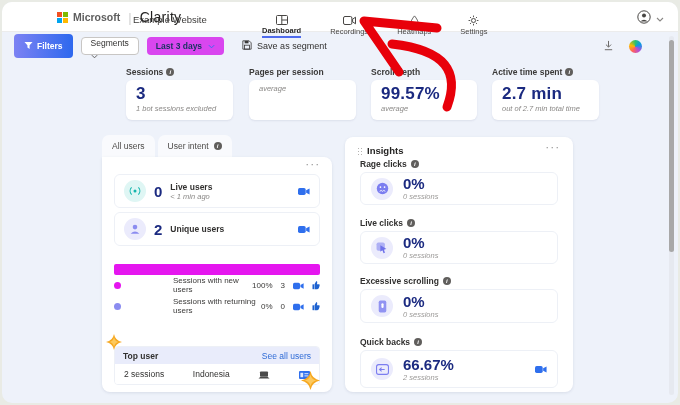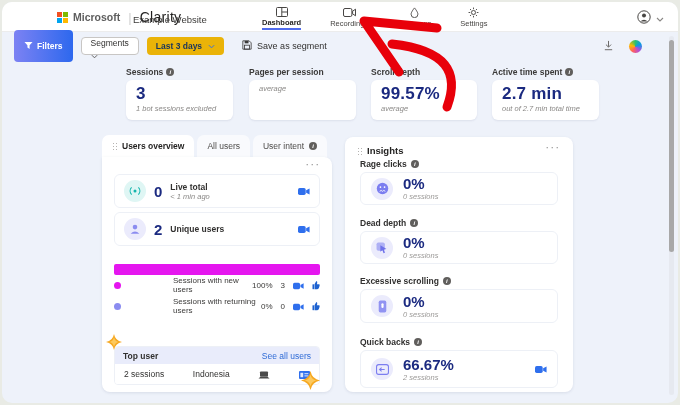--- a/index.html
+++ b/index.html
@@ -12,33 +12,33 @@
   .brand { position:absolute; left:55px; top:0; height:30px; display:flex; align-items:center; }
   .ms-logo { width:11px; height:11px; display:grid; grid-template-columns:5px 5px; grid-template-rows:5px 5px; gap:1px; margin-right:5px; }
   .ms-logo i { display:block; }
   .ms-logo i:nth-child(1){background:#f25022}.ms-logo i:nth-child(2){background:#7fba00}
   .ms-logo i:nth-child(3){background:#00a4ef}.ms-logo i:nth-child(4){background:#ffb900}
   .ms-name { font-size:10.5px; font-weight:bold; color:#5e5e5e; }
   .brand-divider { color:#d0d0d0; font-size:13px; margin:0 8px; font-weight:300; }
   .clarity-name { font-size:14px; color:#201f1e; letter-spacing:.3px; }
   .project-name { position:absolute; left:131px; top:12px; font-size:9.5px; color:#3b3a39; }
 
-  .nav { position:absolute; left:260px; top:0; height:28px; display:flex; gap:29px; }
+  .nav { position:absolute; left:260px; top:8px; height:28px; display:flex; gap:29px; }
   .nav-item { display:flex; flex-direction:column; align-items:center; justify-content:flex-start; padding-top:5px; cursor:pointer; }
   .nav-icon { height:11px; display:flex; align-items:center; }
   .nav-label { font-size:7.5px; color:#484644; margin-top:1px; padding-bottom:1px; }
   .nav-item.active .nav-label { color:#201f1e; font-weight:bold; border-bottom:2px solid #4f6bed; }
 
   .account { position:absolute; right:14px; top:8px; display:flex; align-items:center; gap:5px; color:#605e5c; }
 
   
   .filterbar { position:absolute; top:30px; left:0; right:0; height:28px; display:flex; align-items:center; padding:0 12px; gap:8px; }
-  .btn-filters { height:32px; padding:0 10px; border-radius:4px; background:linear-gradient(90deg,#7c82f3,#2d68ee); color:#fff; font-size:8.5px; font-weight:bold; display:flex; align-items:center; gap:4px; border:none; cursor:pointer; }
+  .btn-filters { height:24px; padding:0 10px; border-radius:4px; background:linear-gradient(90deg,#7c82f3,#2d68ee); color:#fff; font-size:8.5px; font-weight:bold; display:flex; align-items:center; gap:4px; border:none; cursor:pointer; }
   .btn-segments { height:18px; padding:0 9px; border-radius:4px; background:#fff; border:1px solid #c8c6c4; font-size:8.5px; color:#323130; display:flex; gap:6px; cursor:pointer;flex-direction:column; }
-  .btn-date { height:18px; padding:0 9px; border-radius:4px; background:#eab308; border:none; font-size:8.5px; color:#17345f; font-weight:bold; display:flex; align-items:center; gap:6px; cursor:pointer; }
+  .btn-date { height:18px; padding:0 9px; border-radius:4px; background:#d946ef; border:none; font-size:8.5px; color:#17345f; font-weight:bold; display:flex; align-items:center; gap:6px; cursor:pointer; }
   .btn-date .chev { color:#2f6fed; }
   .save-segment { display:flex; align-items:center; gap:5px; font-size:9px; color:#323130; margin-left:10px; cursor:pointer; }
   .filterbar-right { margin-left:auto; display:flex; align-items:center; gap:15px; margin-right:24px; }
   .copilot { width:13px; height:13px; border-radius:50%; background:conic-gradient(from 210deg,#ff5f5f,#ffb900,#2ec06a,#0a99e8,#b14fd8,#ff5f5f); cursor:pointer; }
 
   
   .metric { position:absolute; top:64px; width:107px;margin-left:24px; }
   .metric-label { font-size:8.5px; font-weight:bold; color:#3b3a39; display:flex; align-items:center; gap:3px; height:11px; }
   .metric-card { margin-top:3px; background:#fff; border-radius:6px; padding:4px 10px; height:40px; box-shadow:0 1px 2px rgba(60,70,110,.10); }
   .metric-value { font-size:17px; font-weight:bold; color:#1b2a80; line-height:20px; letter-spacing:.2px; }
@@ -263,24 +263,20 @@
         <span>Active time spent</span>
         <span class="info"></span>
       </div>
     <div class="metric-card">
       <div class="metric-value">2.7 min</div>
       <div class="metric-sub">out of 2.7 min total time</div>
     </div>
   </div>
 
   <div class="tabs">
-    <div class="tab active">
-      <span class="grip"></span>
-      <span>Users overview</span>
-    </div>
     <div class="tab">
       <span>All users</span>
     </div>
     <div class="tab">
       <span>User intent</span>
       <span class="info"></span>
     </div>
   </div>
 
   <div class="users-card">
@@ -288,21 +284,21 @@
 
     <div class="user-row" style="top:17px">
       <span class="icon-circle teal">
         <svg width="14" height="10" viewBox="0 0 14 10">
             <circle cx="7" cy="5" r="1.5" fill="#13b5ad"></circle>
             <path d="M3.6 1.4 a5.2 5.2 0 0 0 0 7.2 M10.4 1.4 a5.2 5.2 0 0 1 0 7.2" stroke="#13b5ad" fill="none" stroke-width="1.1"></path>
           </svg>
       </span>
       <span class="user-value">0</span>
       <span class="user-texts">
-        <span class="user-label">Live total</span>
+        <span class="user-label">Live users</span>
         <span class="user-sub">&lt; 1 min ago</span>
       </span>
       <span class="row-right">
         <span>
           <svg width="12" height="9" viewBox="0 0 14 10">
               <rect x="0" y="1" width="9" height="8" rx="2" fill="#2f6fed"></rect>
               <path d="M9.5 3.6 L13.5 1.4 V8.6 L9.5 6.4 Z" fill="#2f6fed"></path>
             </svg>
         </span>
       </span>
@@ -419,21 +415,21 @@
             <path d="M3.4 8.6 L4.8 7.8 L6 8.6 L7.2 7.8 L8.6 8.6" stroke="#fff" fill="none" stroke-width="0.8"></path>
           </svg>
       </span>
       <span>
         <div class="insight-value">0%</div>
         <div class="insight-sub">0 sessions</div>
       </span>
     </div>
 
     <div class="insight-label" style="top:81px">
-      <span>Dead depth</span>
+      <span>Live clicks</span>
         <span class="info"></span>
     </div>
     <div class="insight-box" style="top:94px; height:33px">
       <span class="icon-circle purple">
         <svg width="12" height="12" viewBox="0 0 11 11">
             <rect x="0.5" y="0.5" width="7.6" height="7.6" rx="1.6" fill="#aeb0f5"></rect>
             <path d="M4 3 L9.6 6.4 L7.2 6.9 L8.2 9.8 L6.9 10.2 L5.9 7.4 L4 9 Z" fill="#6f71ea"></path>
           </svg>
       </span>
       <span>

